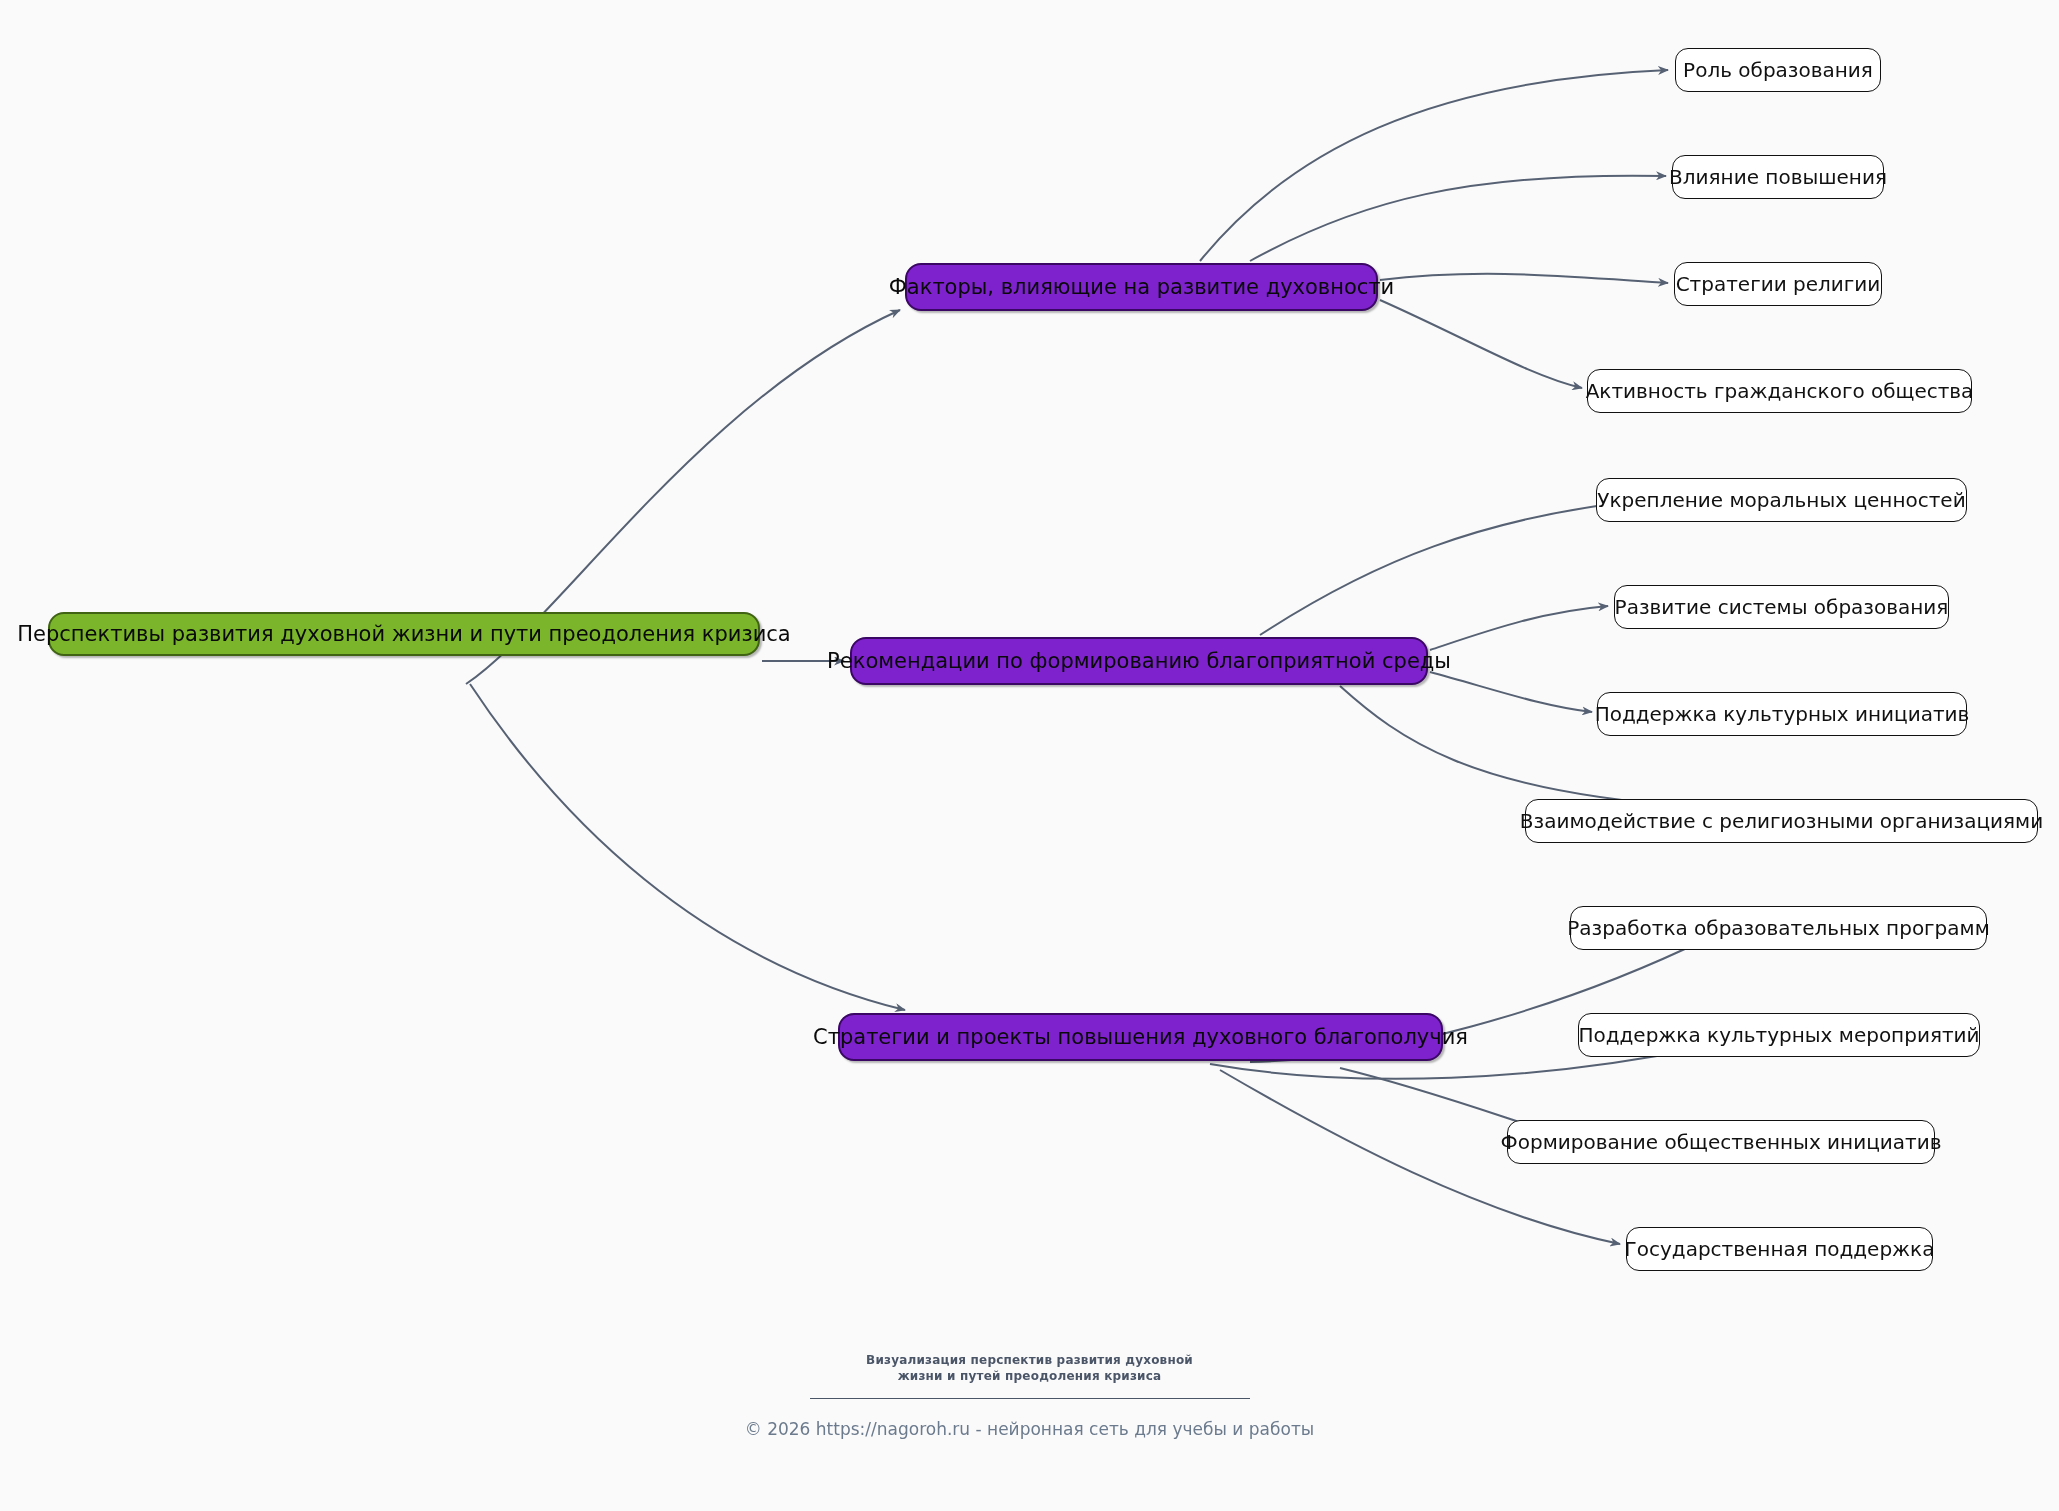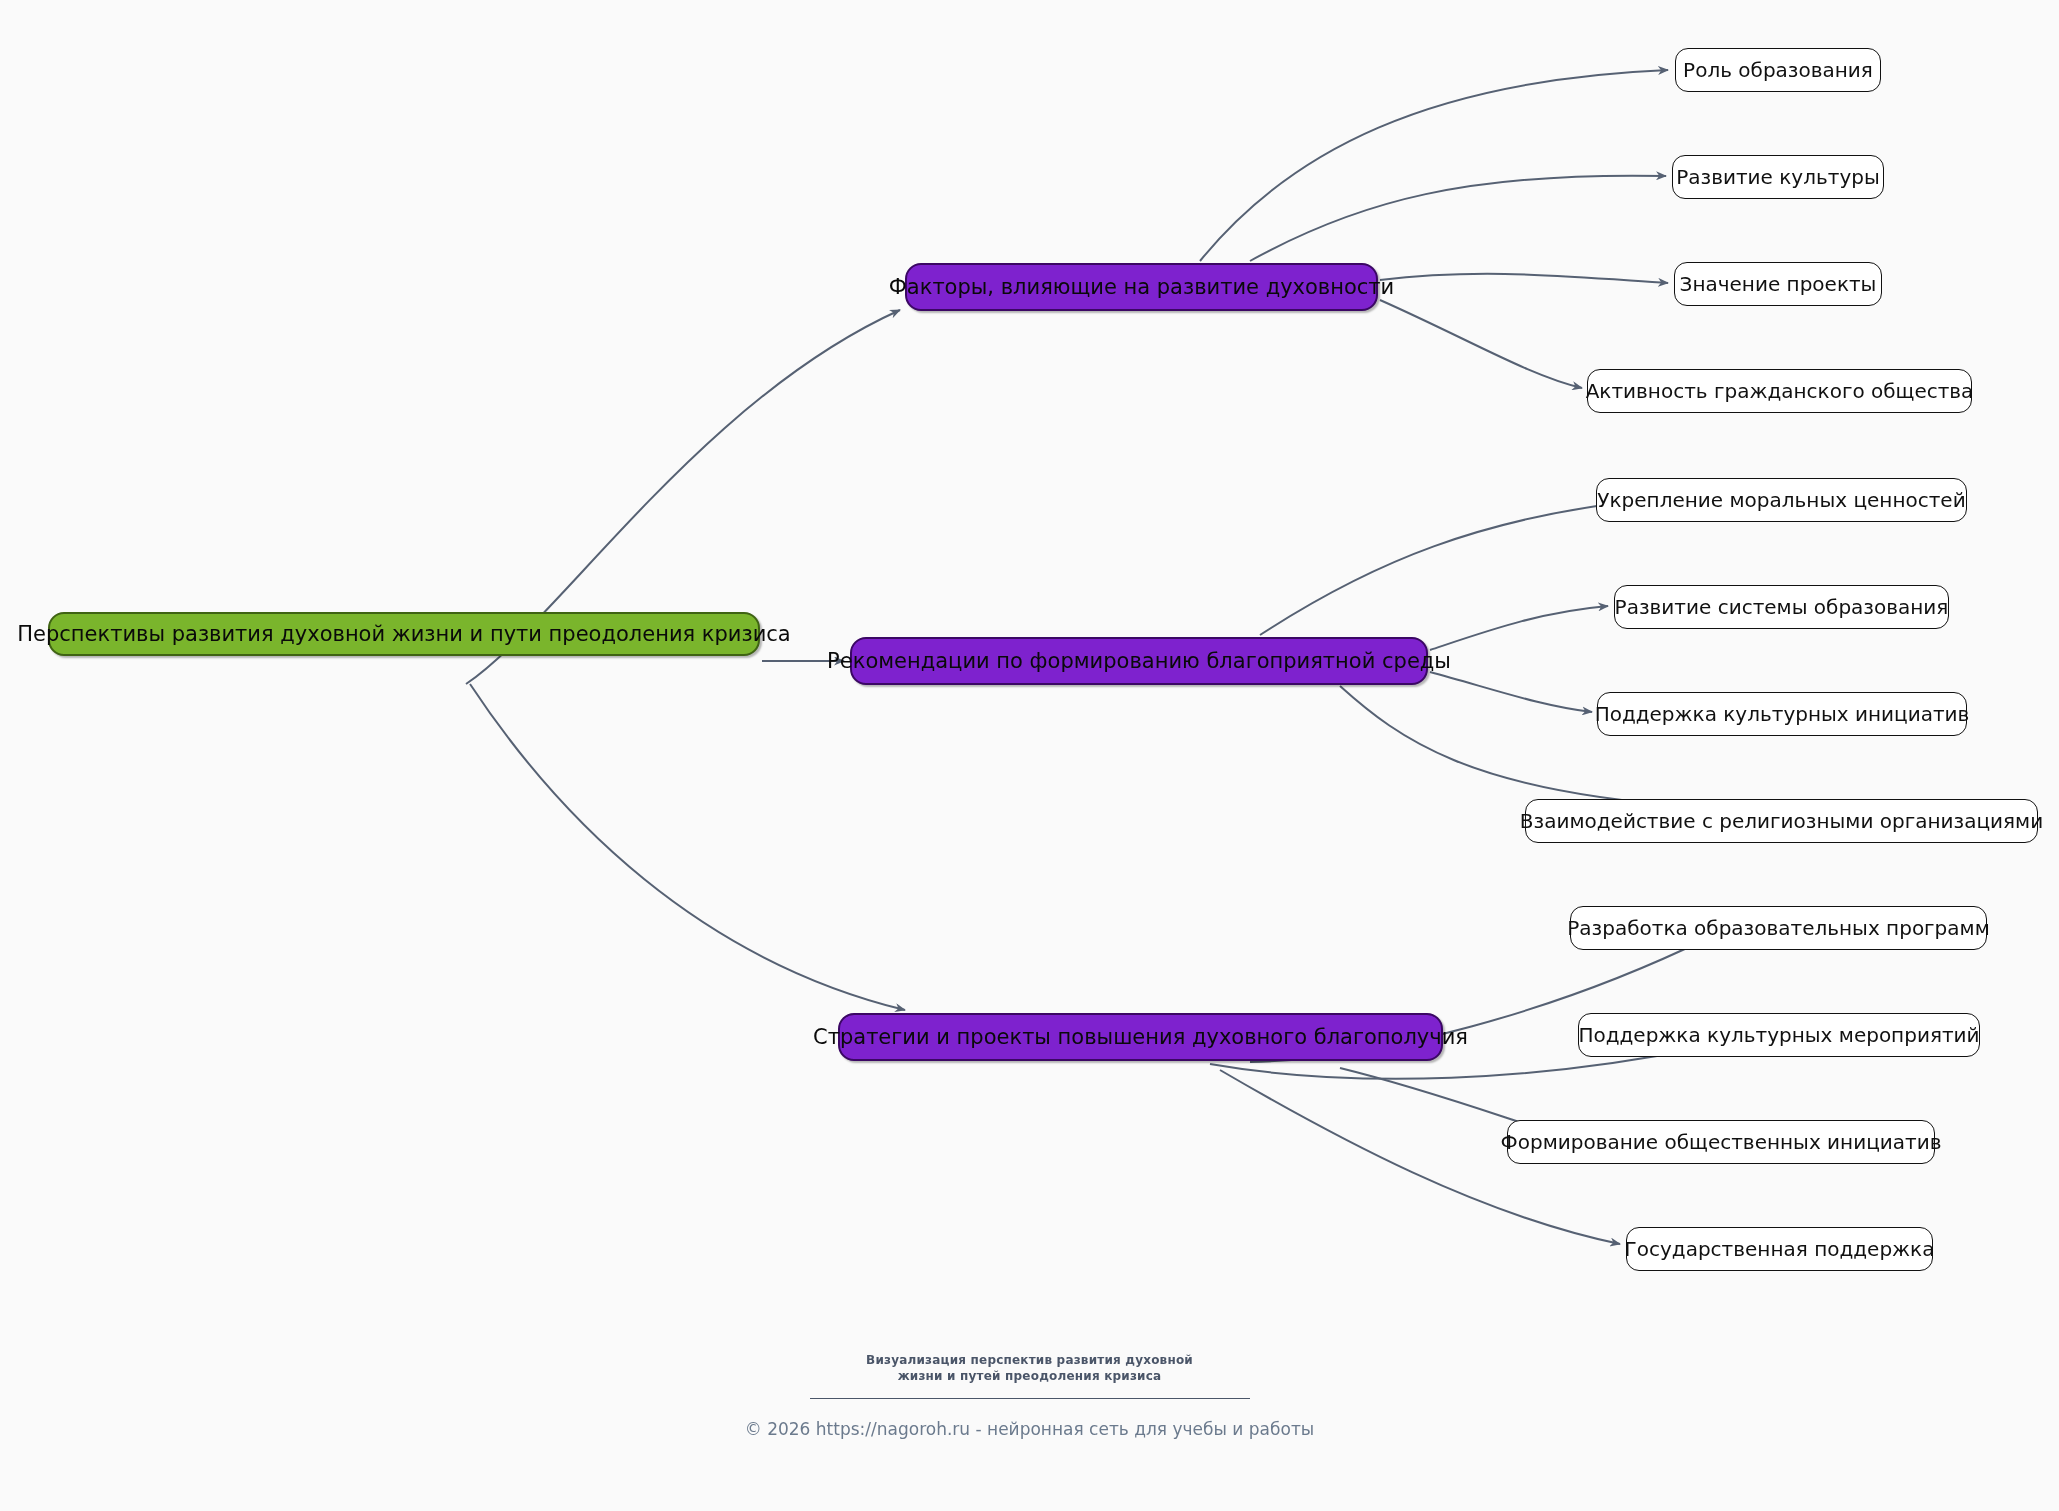--- a/index.html
+++ b/index.html
@@ -121,24 +121,24 @@
     <span>Перспективы развития духовной жизни и пути преодоления кризиса</span>
   </div>
 
   <div class="node node-branch" style="left:905px; top:263px; width:473px; height:48px;">
     <span>Факторы, влияющие на развитие духовности</span>
   </div>
   <div class="node node-leaf" style="left:1675px; top:48px; width:206px; height:44px;">
     <span>Роль образования</span>
   </div>
   <div class="node node-leaf" style="left:1672px; top:155px; width:212px; height:44px;">
-    <span>Развитие культуры</span>
+    <span>Влияние повышения</span>
   </div>
   <div class="node node-leaf" style="left:1674px; top:262px; width:208px; height:44px;">
-    <span>Значение проекты</span>
+    <span>Стратегии религии</span>
   </div>
   <div class="node node-leaf" style="left:1587px; top:369px; width:385px; height:44px;">
     <span>Активность гражданского общества</span>
   </div>
 
   <div class="node node-branch" style="left:850px; top:637px; width:578px; height:48px;">
     <span>Рекомендации по формированию благоприятной среды</span>
   </div>
   <div class="node node-leaf" style="left:1596px; top:478px; width:371px; height:44px;">
     <span>Укрепление моральных ценностей</span>

